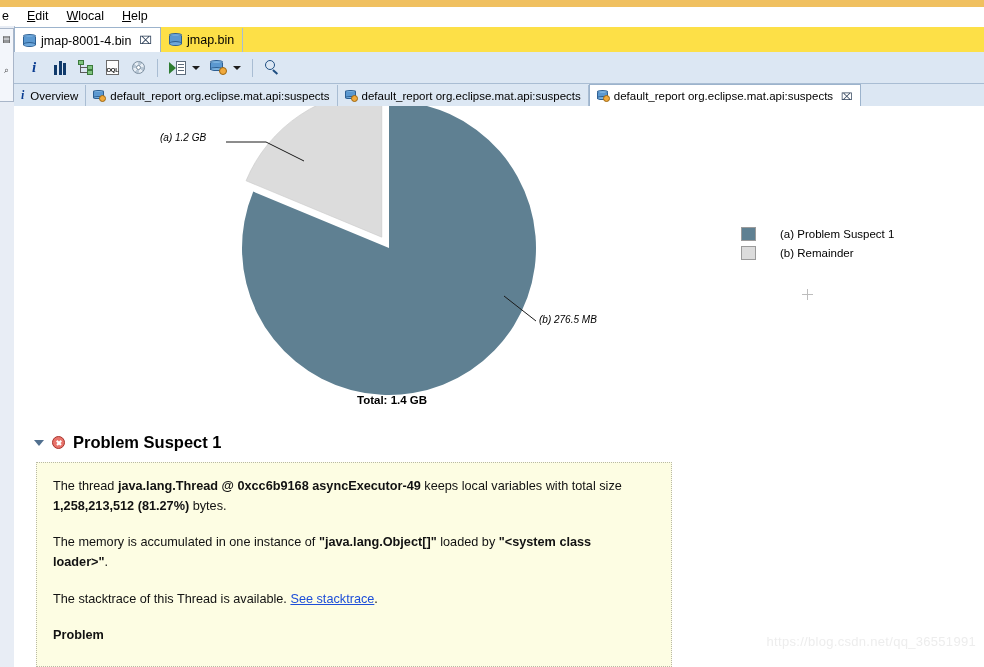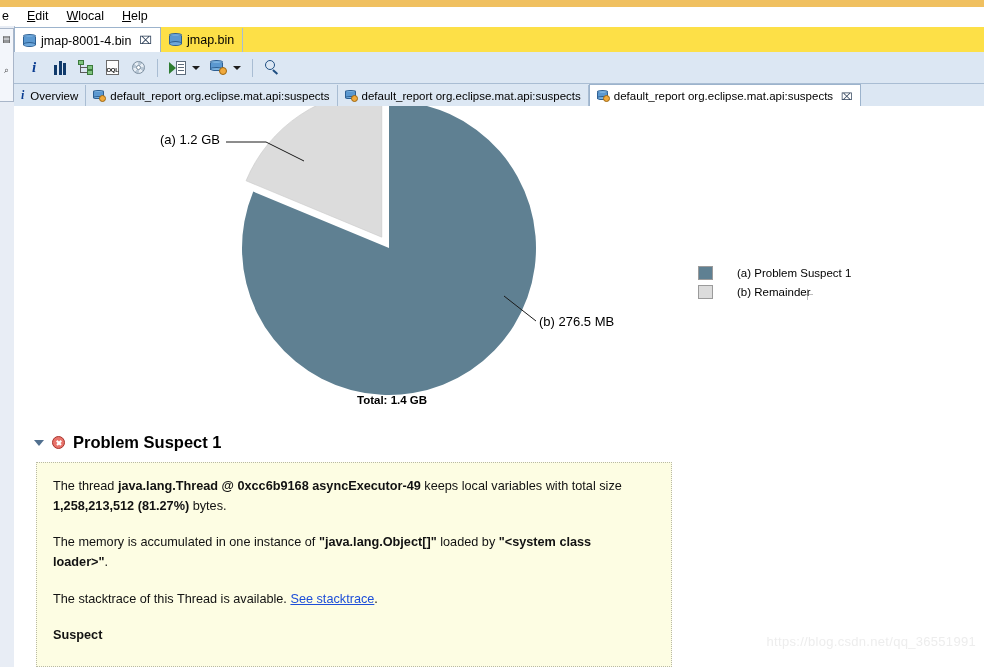--- a/index.html
+++ b/index.html
@@ -197,32 +197,33 @@
   
   .content {
     position: absolute; left: 14px; top: 106px; width: 970px; height: 561px;
     background: #ffffff; overflow: hidden;
   }
 
   
   .chartwrap { position: absolute; left: 0; top: 0; width: 970px; height: 310px; }
 
   .pielabel {
-    position: absolute; font-size: 13px; color: #000; white-space: nowrap;
+    position: absolute; font-size: 10px; color: #000; white-space: nowrap;
     font-family: "Liberation Sans", sans-serif;
+    font-style: italic;
   }
   .pielabel.a { left: 146px; top: 26px; }
   .pielabel.b { left: 525px; top: 208px; }
   .totallabel {
     position: absolute; left: 343px; top: 288px; font-size: 11.5px; font-weight: bold; color: #000;
     white-space: nowrap;
   }
 
   
-  .legend { position: absolute; left: 684px; top: 118px; margin-top: 39px; }
+  .legend { position: absolute; left: 727px; top: 118px; }
   .legrow { display: flex; align-items: center; height: 19px; }
   .legswatch { width: 15px; height: 14px; border: 1px solid #9b9b9b; box-sizing: border-box; flex: none; }
   .legtext { font-size: 11.5px; color: #000; margin-left: 24px; white-space: nowrap; }
 
   .cursor-artifact {
     position: absolute; left: 788px; top: 183px; width: 11px; height: 11px; opacity: 0.45;
   }
   .cursor-artifact:before, .cursor-artifact:after {
     content: ""; position: absolute; background: #6f6f6f;
   }
@@ -453,18 +454,18 @@
     <div class="infobox">
       <p>
         <span>The thread </span><b>java.lang.Thread @ 0xcc6b9168 asyncExecutor-49</b><span> keeps local variables with total size </span><b>1,258,213,512 (81.27%)</b><span> bytes.</span>
       </p>
       <p>
         <span>The memory is accumulated in one instance of </span><b>"java.lang.Object[]"</b><span> loaded by </span><b>"&lt;system class loader&gt;"</b><span>.</span>
       </p>
       <p>
         <span>The stacktrace of this Thread is available. </span><a href="#">See stacktrace</a><span>.</span>
       </p>
-      <p class="kw">Suspect</p>
+      <p class="kw">Problem</p>
     </div>
 
     <div class="watermark">https://blog.csdn.net/qq_36551991</div>
   </div>
 </div>
 
 </body></html>

